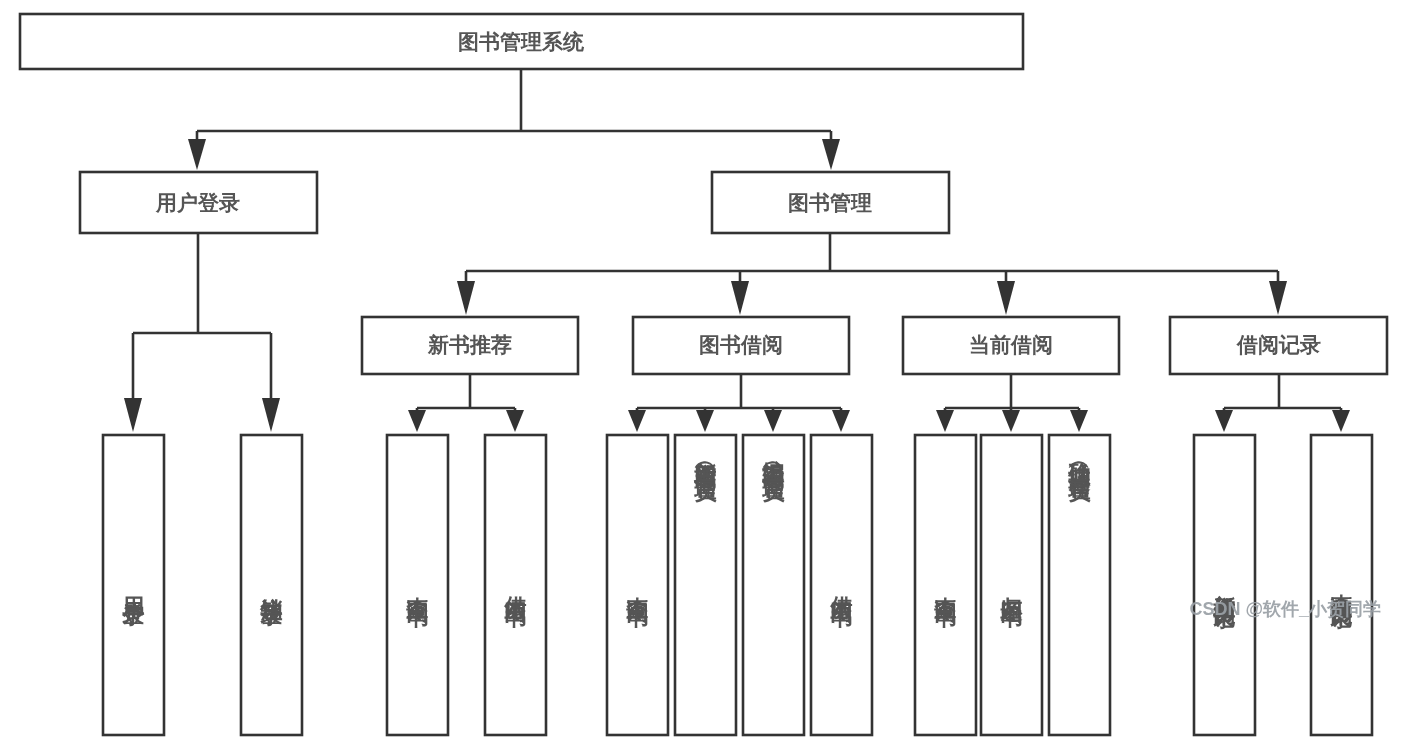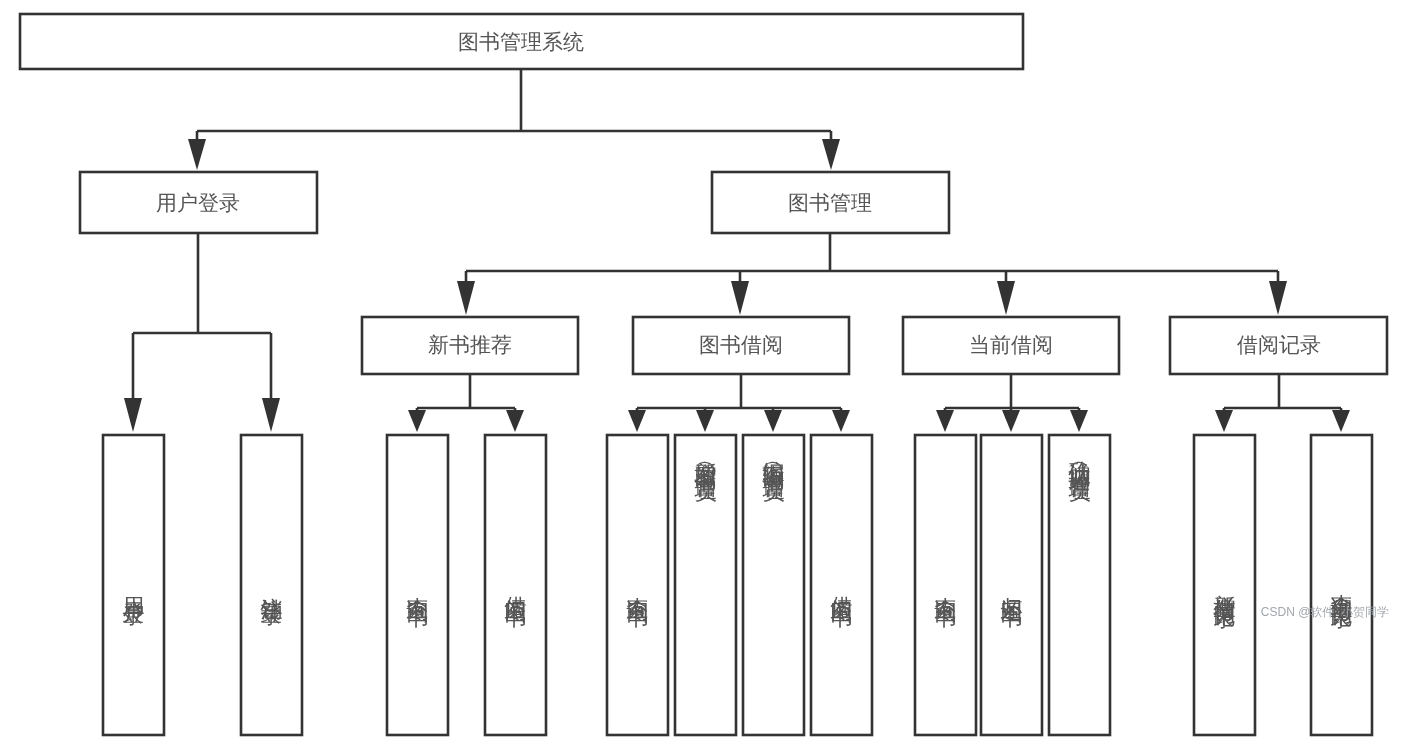--- a/index.html
+++ b/index.html
@@ -11,20 +11,21 @@
     width: 1405px;
     height: 747px;
     font-family: "Liberation Sans", "DejaVu Sans", sans-serif;
     overflow: hidden;
   }
   #diagram-root {
     position: relative;
     width: 1405px;
     height: 625px;
     background: #ffffff;
+    font-weight: bold;
   }
   svg.diagram-canvas {
     position: absolute;
     left: 0;
     top: 0;
     width: 1405px;
     height: 747px;
     display: block;
   }
   .node-box {
@@ -69,24 +70,24 @@
     text-orientation: upright;
     font-family: "Liberation Sans", "DejaVu Sans", sans-serif;
     font-size: 22px;
     line-height: 1.18;
     color: #555555;
     letter-spacing: 3px;
     white-space: nowrap;
   }
   .watermark {
     position: absolute;
-    right: 16px;
+    right: 24px;
     bottom: 4px;
     font-family: "Liberation Sans", "DejaVu Sans", sans-serif;
-    font-size: 12px;
+    font-size: 18px;
     color: #9aa0a6;
     opacity: 0.92;
     white-space: nowrap;
     pointer-events: none;
   }
 </style>
 </head>
 <body>
 
 <div id="diagram-root">

